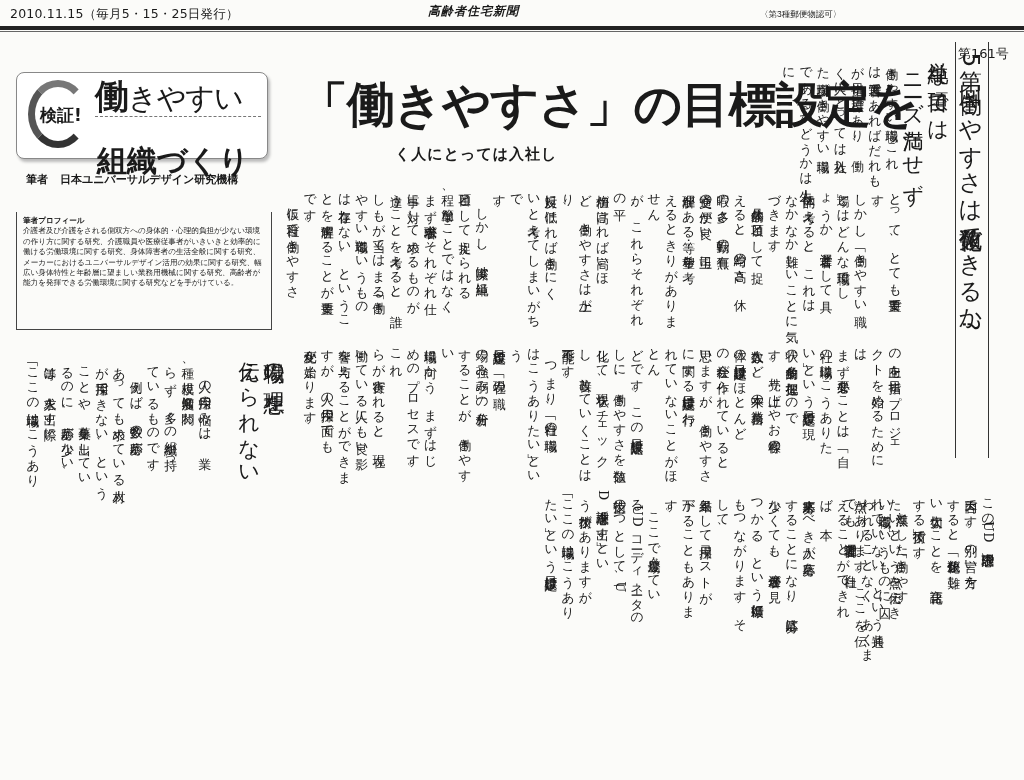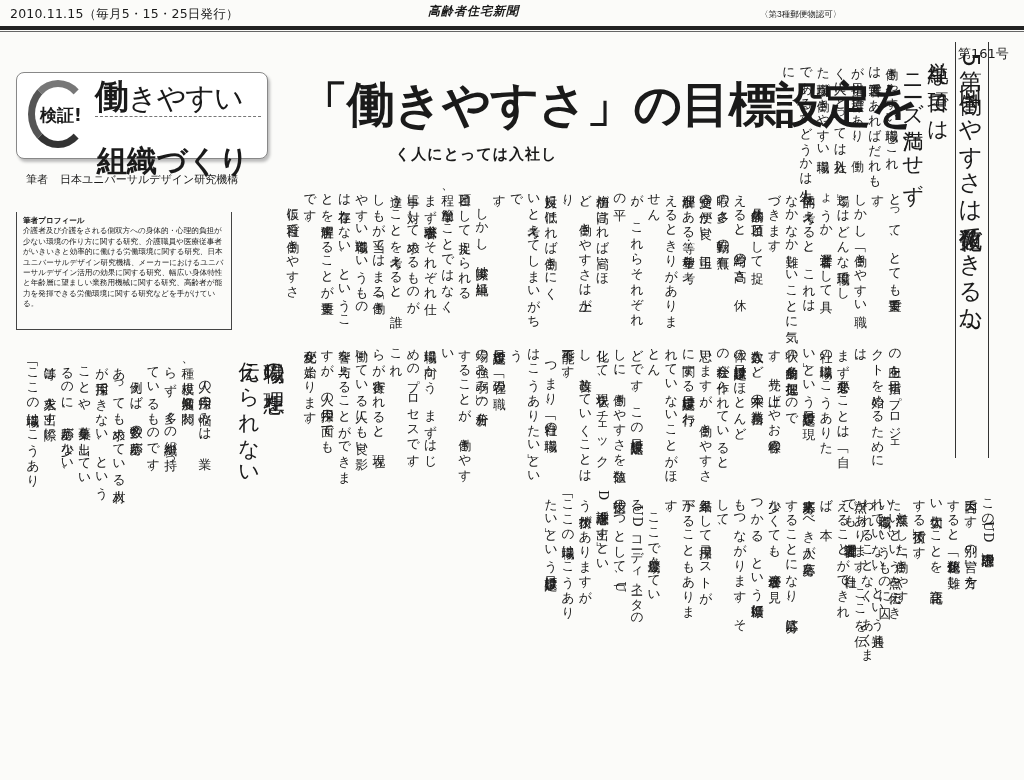--- a/index.html
+++ b/index.html
@@ -16,26 +16,26 @@
   .series-box { left:16px; top:72px; width:250px; height:85px; border:1.5px solid #888; border-radius:8px;
                 background:#fff; box-shadow:2px 3px 3px #bbb; }
   .series-arc { left:28px; top:80px; width:60px; height:68px; border-radius:50%; border:7px solid #555;
                 border-right-color:transparent; border-top-color:#777; border-bottom-color:#333; box-sizing:border-box; }
   .series-tag { left:40px; top:104px; font-family:"DejaVu Sans", sans-serif; font-size:17px; font-weight:bold; }
   .series-line1 { left:95px; top:74px; font-family:"DejaVu Sans", sans-serif; font-size:34px; font-weight:bold; letter-spacing:-1px;text-align:right; }
   .series-line1 .small { font-size:29px; font-weight:normal; }
   .series-dotline { left:95px; top:116px; width:166px; border-top:1px dashed #777; }
   .series-line2 { left:97px; top:117px; font-family:Liberation Sans, sans-serif; font-size:30px; font-weight:bold; letter-spacing:0px;margin-top:24px; }
   .byline { left:26px; top:172px; font-size:11px; }
-  .byline span { margin-right:12px; }
+  .byline span { margin-right:12px;font-weight:bold; }
 
   .headline { left:300px; top:73px; font-family:Liberation Sans, sans-serif; font-size:48px; font-weight:bold; letter-spacing:-1px; }
   .subheadline { left:395px; top:145px; font-size:15px; font-weight:bold; letter-spacing:1px; }
 
-  .profile { left:16px; top:212px; width:216px; height:118px; border-left:1px solid #444; border-right:1px solid #444;
+  .profile { left:16px; top:212px; width:256px; height:118px; border-left:1px solid #444; border-right:1px solid #444;
              border-bottom:1px solid #444; padding:4px 6px; box-sizing:border-box; font-family:"DejaVu Sans", sans-serif;
              font-size:7.6px; line-height:10.4px; }
   .profile-title { font-weight:bold; }
 
   .v { writing-mode:vertical-rl; position:absolute; }
   .col-text { font-size:12.8px; line-height:17.2px; letter-spacing:0.55px; }
   .series-vert-box { left:955px; top:42px; width:32px; height:416px; border-left:1.5px solid #333; border-right:1.5px solid #333; }
   .series-vert { left:958px; top:52px; font-family:"DejaVu Sans", sans-serif; font-size:23px; letter-spacing:0.5px; line-height:26px; }
   .subhead-v { font-family:"DejaVu Sans", sans-serif; font-size:21px; line-height:25px; letter-spacing:2px; }
 </style>
@@ -55,21 +55,21 @@
 <div class="abs series-line1"><span>働</span><span class="small">きやすい</span></div>
 <div class="abs series-dotline"></div>
 <div class="abs series-line2">組織づくり</div>
 <div class="abs byline"><span>筆者</span><span>日本ユニバーサルデザイン研究機構</span></div>
 
 <div class="abs headline">「働きやすさ」の目標設定を</div>
 <div class="abs subheadline">く人にとっては入社し</div>
 
 <div class="abs profile">
   <div class="profile-title">筆者プロフィール</div>
-  <div>介護者及び介護をされる側双方への身体的・心理的負担が少ない環境の作り方に関する研究、介護職員や医療従事者がいきいきと効率的に働ける労働環境に関する研究、日本ユニバーサルデザイン研究機構、メーカーにおけるユニバーサルデザイン活用の効果に関する研究、幅広い身体特性と年齢層に望ましい業務用機械に関する研究、高齢者が能力を発揮できる労働環境に関する研究などを手がけている。</div>
+  <div>介護者及び介護をされる側双方への身体的・心理的負担が少ない環境の作り方に関する研究、介護職員や医療従事者がいきいきと効率的に働ける労働環境に関する研究、身体障害者の生活全般に関する研究、メーカーにおけるユニバーサルデザイン活用の効果に関する研究、幅広い身体特性と年齢層に望ましい業務用機械に関する研究、高齢者が能力を発揮できる労働環境に関する研究などを手がけている。</div>
 </div>
 
 <div class="abs series-vert-box"></div>
 <div class="v series-vert">第5回 働きやすさは数値化できるか?</div>
 
 <div class="v subhead-v" style="left:900px; top:46px;">
   <div>単純な項目では</div>
   <div style="padding-top:14px;">ニーズ満たせず</div>
 </div>
 

